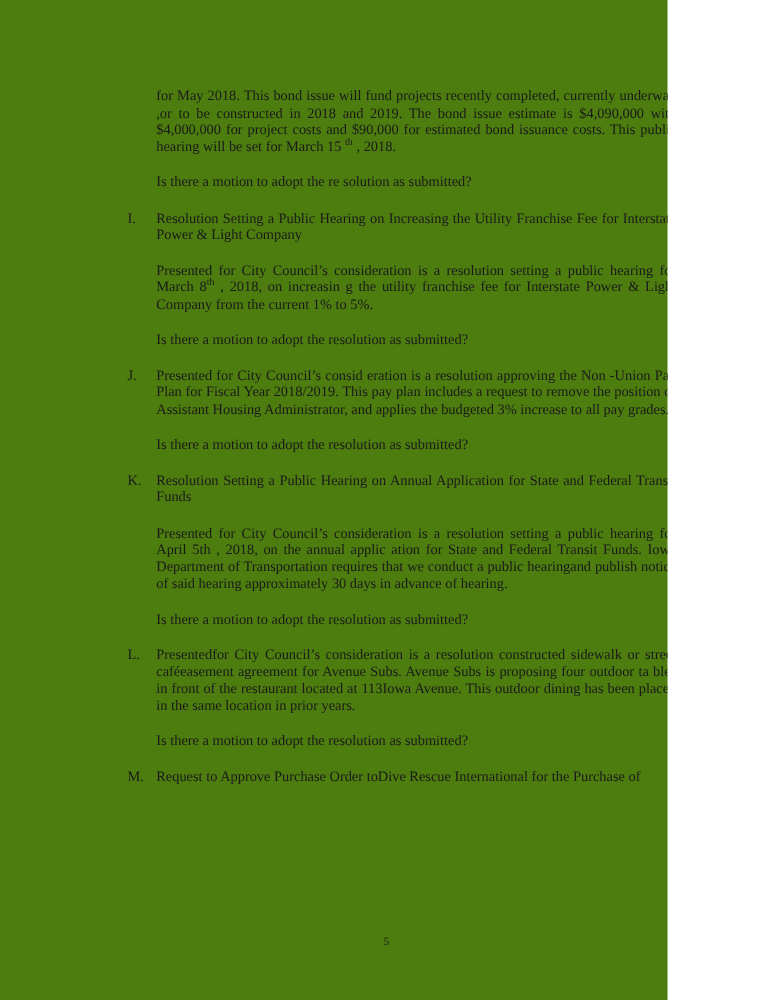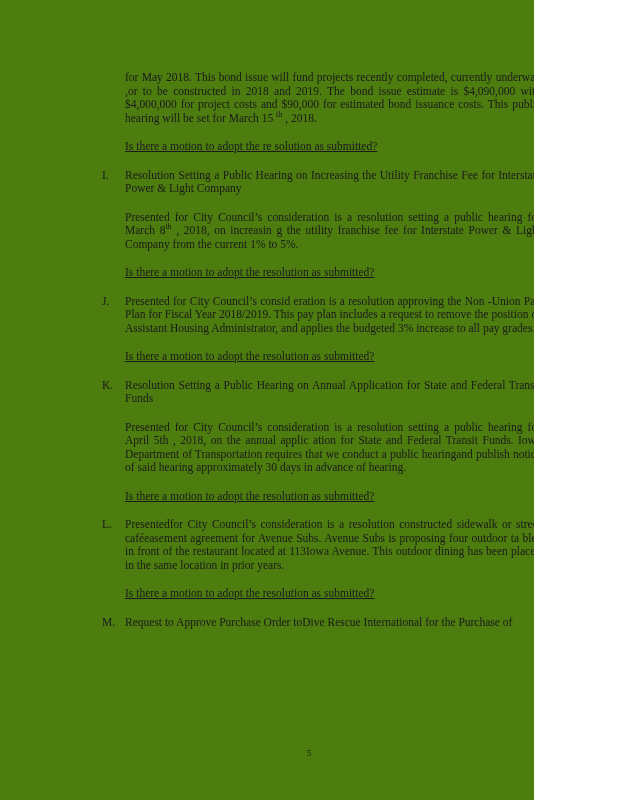--- a/index.html
+++ b/index.html
@@ -20,21 +20,20 @@
     font-size: 11.5px;
     line-height: 13.5px;
   }
   .para {
     margin: 0 0 15px 0;
     text-align: justify;
   }
   .motion {
     margin: 0 0 15px 0;
     text-align: left;
-    text-decoration: underline;
   }
   .item { position: relative; }
   .item-letter {
     position: absolute;
     left: -23px;
     top: 0;
   }
   .item-title {
     margin: 0 0 15px 0;
     text-align: justify;

